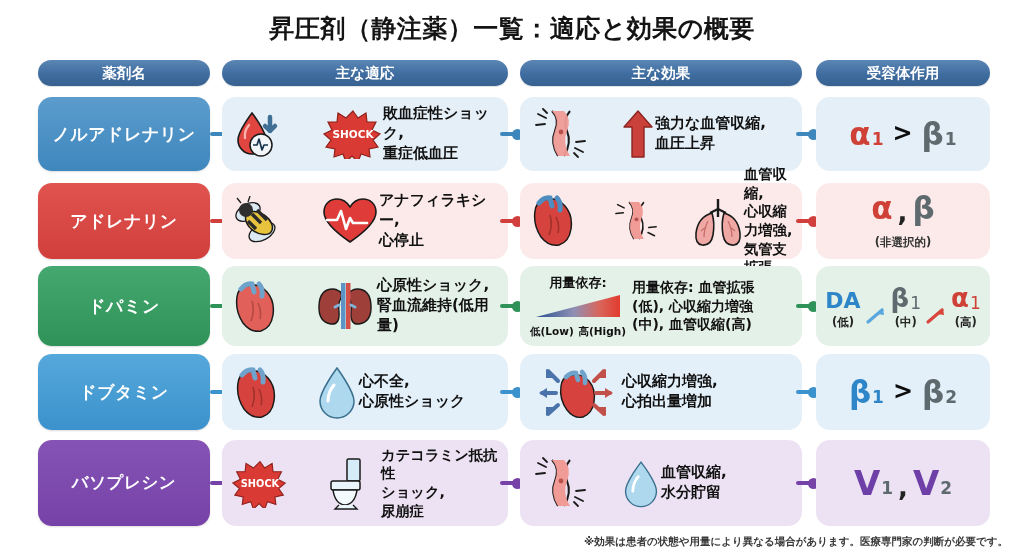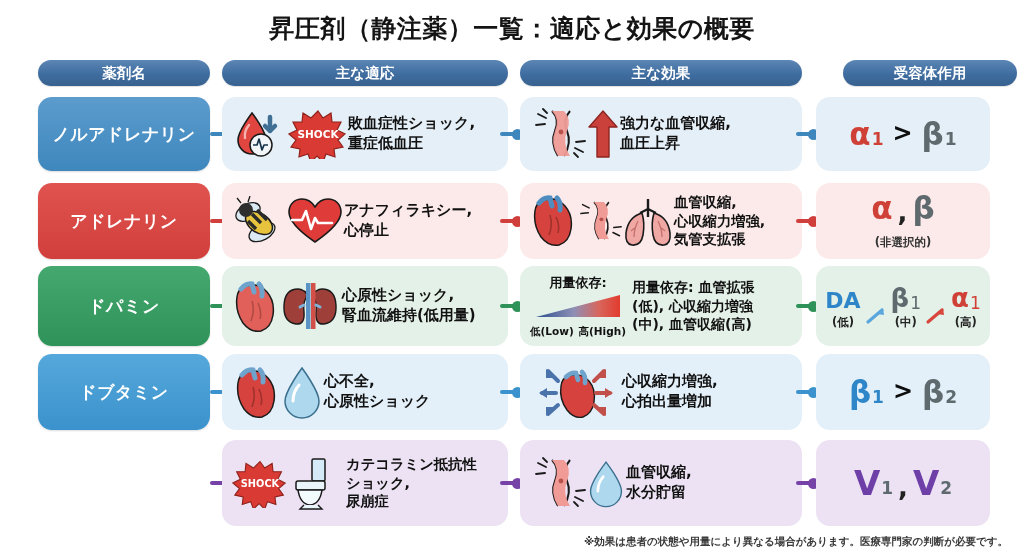--- a/index.html
+++ b/index.html
@@ -26,21 +26,21 @@
     border-radius:13px;
     background:linear-gradient(180deg,#5b86b5 0%,#3f6da0 55%,#37618f 100%);
     color:#ffffff;
     font-size:14.5px;font-weight:bold;
     display:flex;align-items:center;justify-content:center;
     box-shadow:0 1px 1px rgba(0,0,0,.12);
   }
   .hdr.c1{left:38px;width:172px;}
   .hdr.c2{left:222px;width:286px;}
   .hdr.c3{left:520px;width:282px;}
-  .hdr.c4{left:843px;width:174px;}
+  .hdr.c4{left:816px;width:174px;}
 
   
   .row{position:absolute;left:0;width:1024px;}
   .row.r1{top:97px;height:74px;}
   .row.r2{top:183px;height:76px;}
   .row.r3{top:266px;height:80px;}
   .row.r4{top:354px;height:76px;}
   .row.r5{top:440px;height:86px;}
 
   
@@ -77,21 +77,21 @@
   .r5 .card{background:#ece2f3;}
 
   .celltext{
     font-size:15px;font-weight:bold;color:#111111;
     line-height:1.32;white-space:pre-line;
   }
   .r1 .celltext,.r4 .celltext{letter-spacing:0px;}
   .r5 .card.c2 .celltext{font-size:14.3px;line-height:1.3;margin-left:12px;}
   .r2 .card.c3 .celltext{font-size:14.3px;line-height:1.3;}
 
-  .icons{display:flex;align-items:center;flex:0 0 auto;}
+  .icons{display:flex;align-items:center;flex:0 0 auto;gap:35px;}
 
   
   .conn{position:absolute;height:4px;border-radius:2px;}
   .conn .dot{
     position:absolute;width:11px;height:11px;border-radius:50%;
     top:-3.5px;
   }
   .conn.a{left:210px;width:14px;}
   .conn.b{left:500px;width:22px;}
   .conn.b .dot{right:-1px;}
@@ -444,20 +444,21 @@
         <span class="gk blue">β</span>
           <span class="sub blue">1</span>
         <span class="gt">&gt;</span>
         <span class="gk gray">β</span>
           <span class="sub gray">2</span>
       </div>
     </div>
   </div>
 
   <div class="row r5">
+    <div class="drug">バソプレシン</div>
     <div class="conn a"></div>
 
     <div class="card c2">
       <div class="icons">
         <svg width="56" height="50" viewBox="0 0 60 50">
           <path d="M30 2 l5 7 l8 -5 l1 9 l9 0 l-4 8 l8 4 l-7 6 l5 7 l-9 2 l1 8 l-9 -3 l-3 8 l-6 -6 l-6 6 l-3 -8 l-9 3 l1 -8 l-9 -2 l5 -7 l-7 -6 l8 -4 l-4 -8 l9 0 l1 -9 l8 5 Z" fill="#d93a33" stroke="#8f211c" stroke-width="1.2"></path>
           <text x="30" y="29" font-size="10.5" font-weight="bold" fill="#ffffff" text-anchor="middle" font-family="DejaVu Sans, sans-serif">SHOCK</text>
         </svg>
         <svg width="46" height="56" viewBox="0 0 46 56">
           <rect x="24" y="4" width="13" height="22" rx="1.5" fill="#d5ecf8" stroke="#1a1a1a" stroke-width="1.5"></rect>

